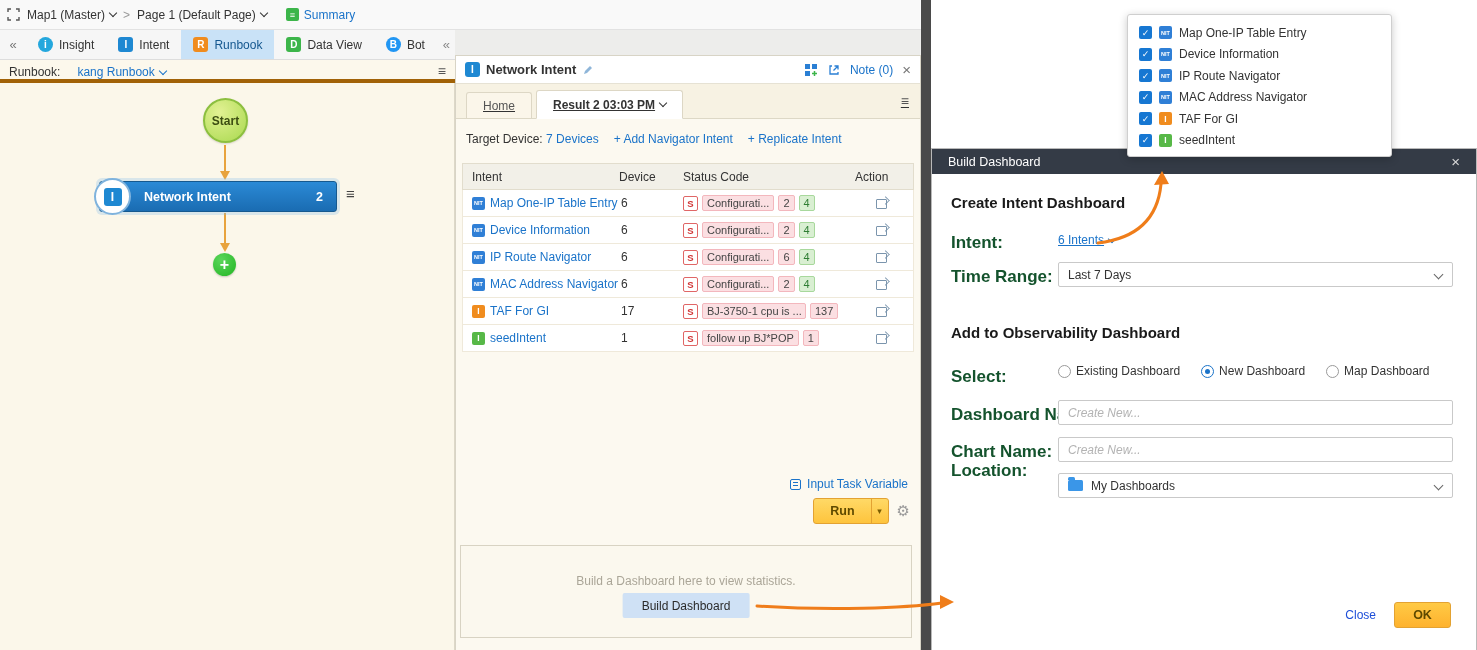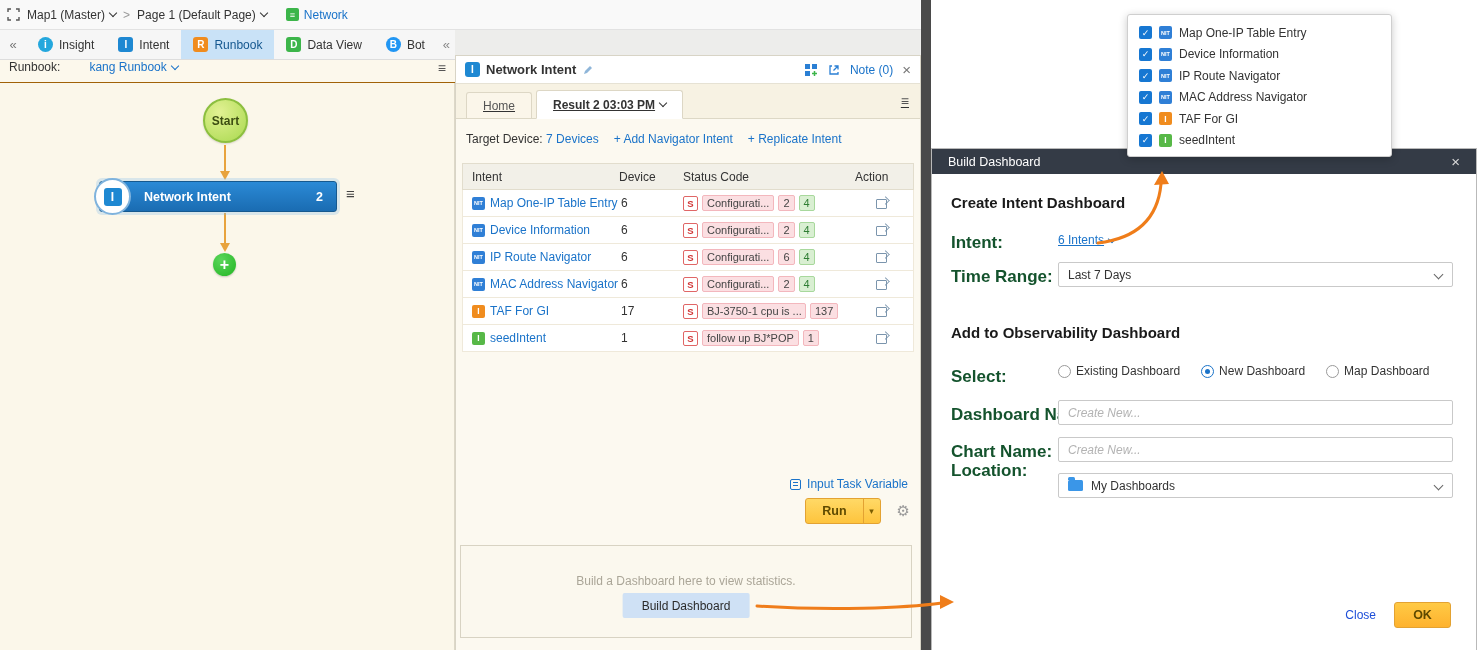--- a/index.html
+++ b/index.html
@@ -18,21 +18,21 @@
   .toolbar { position:absolute; left:0; top:30px; width:455px; height:30px; background:#f6f6f6; border-bottom:1px solid #ddd; display:flex; align-items:stretch; }
   .tb-collapse { width:26px; display:flex; align-items:center; justify-content:center; color:#777; font-size:13px; }
   .tbtab { display:flex; align-items:center; gap:6px; padding:0 12px; color:#333; cursor:default; }
   .tbtab.active { background:#c9e2f7; color:#14578f; }
   .chip { width:15px; height:15px; border-radius:3px; color:#fff; font-size:10px; font-weight:bold; display:flex; align-items:center; justify-content:center; flex:none; }
   .chip.round { border-radius:50%; }
   .tb-scroll { margin-left:auto; display:flex; align-items:center; padding-right:5px; color:#888; font-size:13px; }
   .mid-gray { position:absolute; left:455px; top:30px; width:466px; height:25px; background:#ededeb; }
 
   
-  .runbook-bar { position:absolute; left:0; top:60px; width:455px; height:23px; background:#fcf8ec; border-bottom:1px solid #a16207; display:flex; align-items:flex-start; padding:0 9px; gap:17px; }
+  .runbook-bar { position:absolute; left:0; top:60px; width:455px; height:23px; background:#fcf8ec; border-bottom:4px solid #a16207; display:flex; align-items:flex-end; padding:0 9px; gap:5px; }
   .runbook-bar .link { color:#1a73c9;margin-left:12px; }
   .hamburger { margin-left:auto; color:#555; font-size:14px; }
 
   
   .canvas { position:absolute; left:0; top:83px; width:455px; height:567px; background:#fbf7ea; border-right:1px solid #ddd8c8; }
   .canvas svg.wires { position:absolute; left:0; top:0; pointer-events:none; }
   .start-node { position:absolute; left:203px; top:15px; width:45px; height:45px; border-radius:50%; background:radial-gradient(circle at 35% 30%, #e2f193, #a9d94f); border:2px solid #8cbf3f; display:flex; align-items:center; justify-content:center; font-weight:bold; color:#3c4d12; font-size:12px; box-shadow:0 1px 2px rgba(0,0,0,.15); }
   .ni-node { position:absolute; left:99px; top:98px; width:238px; height:31px; border-radius:3px; background:linear-gradient(#2b8ad6,#1a6cb2); border:1px solid #16598f; color:#fff; box-shadow:0 0 0 3px rgba(130,185,235,.28); }
   .ni-node .nlabel { position:absolute; left:44px; top:0; line-height:30px; font-weight:bold; font-size:12.5px; }
   .ni-node .nbadge { position:absolute; right:13px; top:0; line-height:30px; font-weight:bold; font-size:12.5px; }
@@ -71,21 +71,21 @@
   .n-chip { min-width:15px; text-align:center; padding:1px 4px; border-radius:2px; font-size:11px; }
   .n-chip.pink { background:#fbdfe2; border:1px solid #f3b7bd; color:#444; }
   .n-chip.green { background:#d9efd2; border:1px solid #a8d89c; color:#2e7d32; }
   .action-icon { position:relative; display:inline-block; width:14px; height:12px; }
   .action-icon::before { content:""; position:absolute; left:0; bottom:0; width:9px; height:8px; border:1.3px solid #7b95ad; border-radius:1px; }
   .action-icon::after { content:""; position:absolute; right:1px; top:0; width:6px; height:6px; border-top:1.6px solid #7b95ad; border-right:1.6px solid #7b95ad; transform:rotate(45deg) scale(.85); }
 
   .itv { position:absolute; right:12px; top:421px; display:flex; align-items:center; gap:6px; color:#1a73c9; }
   .itv-icon { width:11px; height:11px; border:1.3px solid #1a73c9; border-radius:2px; position:relative; }
   .itv-icon::after { content:""; position:absolute; left:2px; top:2.5px; right:2px; height:1.2px; background:#1a73c9; box-shadow:0 3px 0 #1a73c9; }
-  .run-row { position:absolute; right:10px; top:442px; display:flex; align-items:center; gap:16px; }
+  .run-row { position:absolute; right:10px; top:442px; display:flex; align-items:center; gap:8px; }
   .run-btn { display:flex; height:26px; background:linear-gradient(#ffd966,#fec43d); border:1px solid #e3a232; border-radius:3px; overflow:hidden; }
   .run-main { padding:0 16px; display:flex; align-items:center; font-weight:bold; color:#5f4a00; font-size:12.5px; }
   .run-arrow { width:17px; border-left:1px solid #e3a232; display:flex; align-items:center; justify-content:center; color:#7a5c00; font-size:9px; }
   .gear { color:#999; font-size:15px; }
 
   .dash-box { position:absolute; left:4px; top:489px; width:452px; height:93px; border:1px solid #d8d3c3; background:#fbf8ee; }
   .dash-hint { position:absolute; left:0; top:28px; width:100%; text-align:center; color:#aba698; }
   .dash-btn { position:absolute; left:50%; transform:translateX(-50%); top:47px; height:25px; padding:0 19px; background:#cfe1f5; border:none; color:#2b2b2b; font-size:12px; border-radius:2px; display:flex; align-items:center; font-family:inherit; }
 
   
@@ -137,21 +137,21 @@
         <span>Map1 (Master)</span>
         <span class="chev"></span>
       </span>
     <span class="sep">&gt;</span>
     <span class="crumb">
         <span>Page 1  (Default Page)</span>
         <span class="chev"></span>
       </span>
     <span class="summary-wrap">
       <span class="gchip">≡</span>
-      <span>Network</span>
+      <span>Summary</span>
     </span>
   </div>
 
   <div class="toolbar">
     <span class="tb-collapse">«</span>
     <div id="toolbar-tabs" style="display:flex;">
   <div class="tbtab">
     <span class="chip round" style="background: rgb(36, 167, 221);">i</span>
     <span class="tbl">Insight</span>
   </div>

